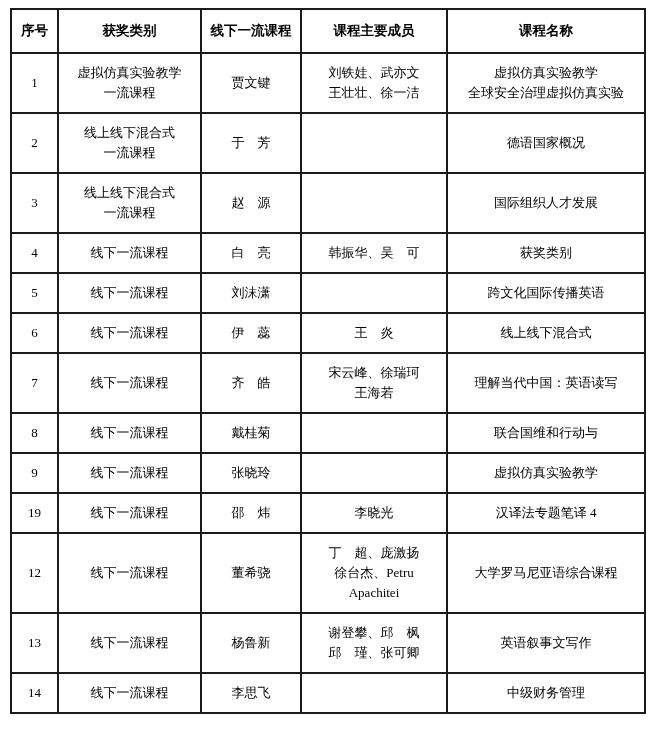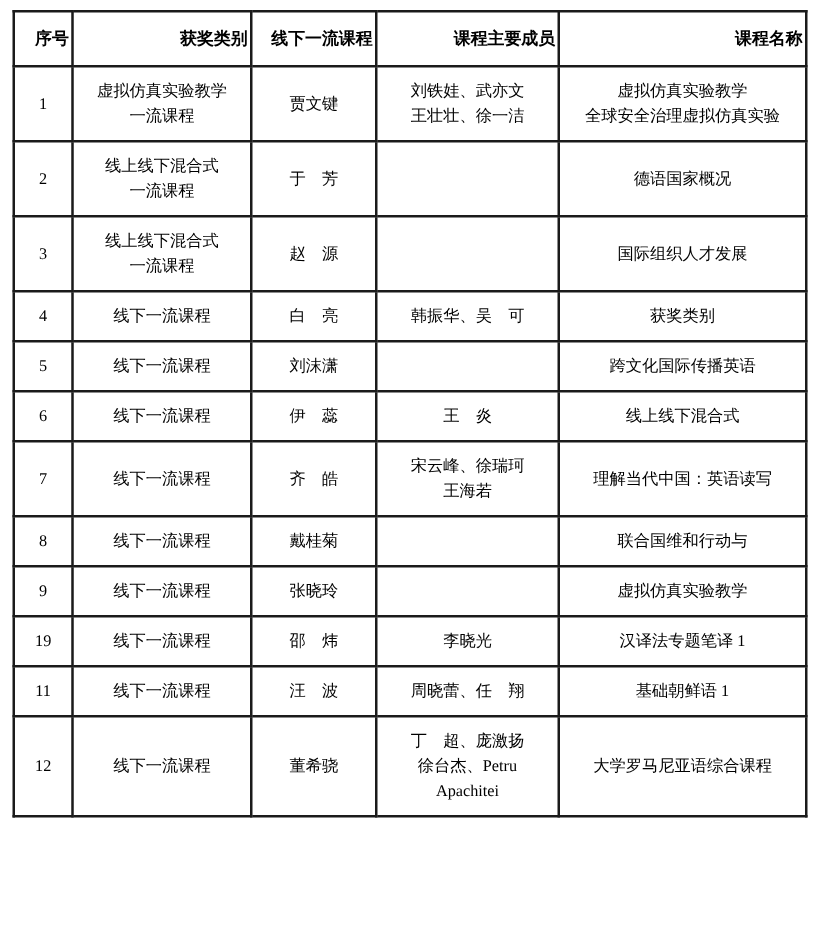--- a/index.html
+++ b/index.html
@@ -31,21 +31,20 @@
     line-height: 20px;
     padding: 9px 3px;
     white-space: pre-line;
     word-break: break-all;
     overflow: hidden;
   }
   table.awards th {
     font-weight: bold;
     font-size: 13.5px;
     padding: 11px 2px;
-    text-align: right;
   }
   col.c-no       { width: 47px;  }
   col.c-category { width: 143px; }
   col.c-leader   { width: 100px; }
   col.c-members  { width: 146px; }
   col.c-course   { width: 198px; }
 </style>
 </head>
 <body>
 
@@ -135,33 +134,41 @@
           <td>线下一流课程</td>
           <td>张晓玲</td>
           <td></td>
           <td>虚拟仿真实验教学</td>
         </tr>
         <tr>
           <td>19</td>
           <td>线下一流课程</td>
           <td>邵　炜</td>
           <td>李晓光</td>
-          <td>汉译法专题笔译 1</td>
-        </tr>
-        <tr>
-          <td>11</td>
-          <td>线下一流课程</td>
-          <td>汪　波</td>
-          <td>周晓蕾、任　翔</td>
-          <td>基础朝鲜语 1</td>
+          <td>汉译法专题笔译 4</td>
         </tr>
         <tr>
           <td>12</td>
           <td>线下一流课程</td>
           <td>董希骁</td>
           <td>丁　超、庞激扬
 徐台杰、Petru
 Apachitei</td>
           <td>大学罗马尼亚语综合课程</td>
         </tr>
+        <tr>
+          <td>13</td>
+          <td>线下一流课程</td>
+          <td>杨鲁新</td>
+          <td>谢登攀、邱　枫
+邱　瑾、张可卿</td>
+          <td>英语叙事文写作</td>
+        </tr>
+        <tr>
+          <td>14</td>
+          <td>线下一流课程</td>
+          <td>李思飞</td>
+          <td></td>
+          <td>中级财务管理</td>
+        </tr>
       </tbody>
   </table>
 </div>
 
 </body></html>

